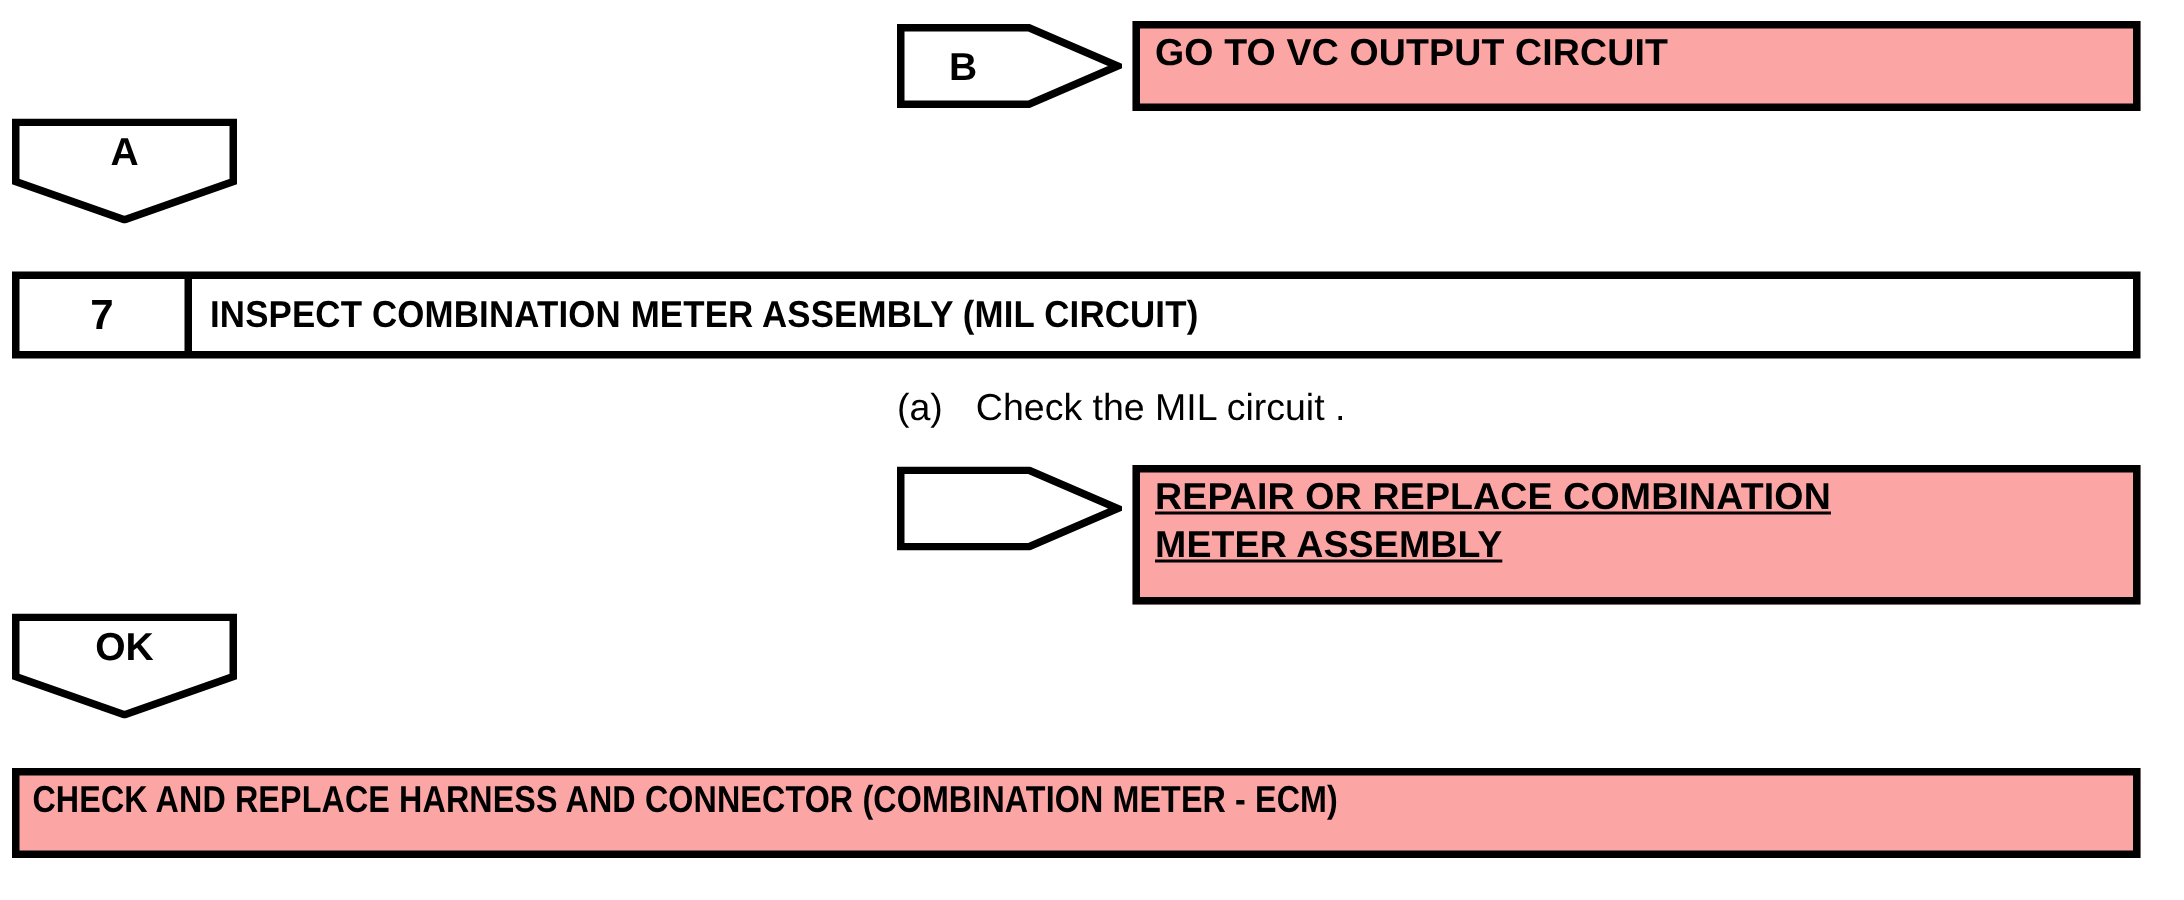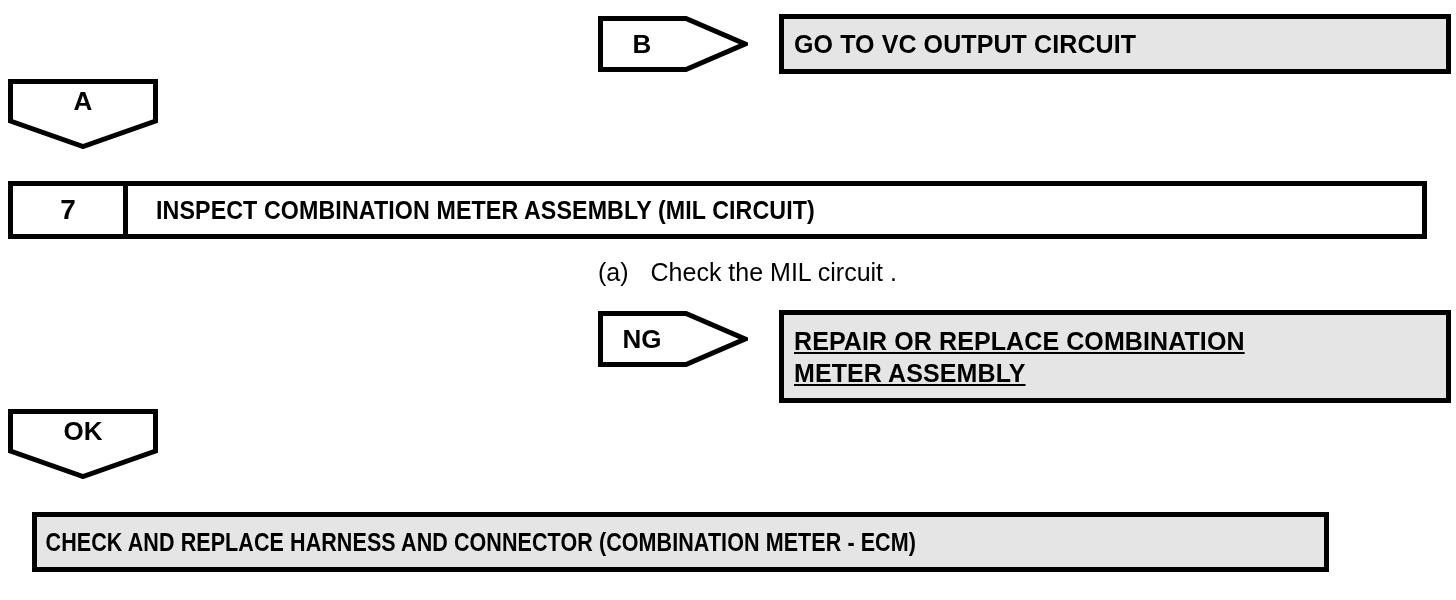--- a/index.html
+++ b/index.html
@@ -19,24 +19,23 @@
     position: absolute;
     left: 0; top: 0;
     width: 1456px;
     height: 600px;
   }
   .node { position: absolute; box-sizing: border-box; }
 
   
   .box {
     border: 5px solid #000;
-    background: #e5e5e5;
+    background: #fca5a5;
     display: flex;
-    align-items: center;
-    margin-left: 24px;
+    align-items: flex-start;
   }
   .box-text {
     font-weight: bold;
     font-size: 25px;
     letter-spacing: 0.1px;
     line-height: 1.28;
     padding-left: 10px;
     white-space: pre-line;
   }
   .box-text.condensed {
@@ -63,21 +62,21 @@
     justify-content: center;
     font-weight: bold;
     font-size: 28px;
   }
   .step-title {
     flex: 1;
     display: flex;
     align-items: center;
     font-weight: bold;
     font-size: 25px;
-    padding-left: 28px;
+    padding-left: 12px;
     letter-spacing: 0.1px;
   }
 
   
   .tag-arrow {
     width: 150px;
     height: 56px;
   }
   .tag-arrow svg { display: block; width: 100%; height: 100%; }
   .tag-arrow .tag-label {
@@ -155,32 +154,31 @@
 
   <div class="node instruction" style="left:598px; top:258px;">
     <span class="marker">(a)</span>
     <span>Check the MIL circuit .</span>
   </div>
 
   <div class="node tag-arrow" style="left:598px; top:311px;">
     <svg viewBox="0 0 150 56" preserveAspectRatio="none">
       <polygon points="2.5,2.5 88,2.5 147,28 88,53.5 2.5,53.5" fill="#ffffff" stroke="#000000" stroke-width="5" stroke-linejoin="miter"></polygon>
     </svg>
-    <span class="tag-label">NG</span>
   </div>
 
   <div class="node box" style="left:755px; top:310px; width:672px; height:93px;text-decoration:underline;">
     <span class="box-text">REPAIR OR REPLACE COMBINATION
 METER ASSEMBLY</span>
   </div>
 
   <div class="node tag-pent" style="left:8px; top:409px;text-decoration:underline;">
     <svg viewBox="0 0 150 70" preserveAspectRatio="none">
       <polygon points="2.5,2.5 147.5,2.5 147.5,42 75,67.5 2.5,42" fill="#ffffff" stroke="#000000" stroke-width="5" stroke-linejoin="miter"></polygon>
     </svg>
     <span class="tag-label">OK</span>
   </div>
 
-  <div class="node box" style="left:8px; top:512px; width:1297px; height:60px;">
+  <div class="node box" style="left:8px; top:512px; width:1419px; height:60px;">
     <span class="box-text narrow">CHECK AND REPLACE HARNESS AND CONNECTOR (COMBINATION METER - ECM)</span>
   </div>
 
 </div>
 
 </body></html>

